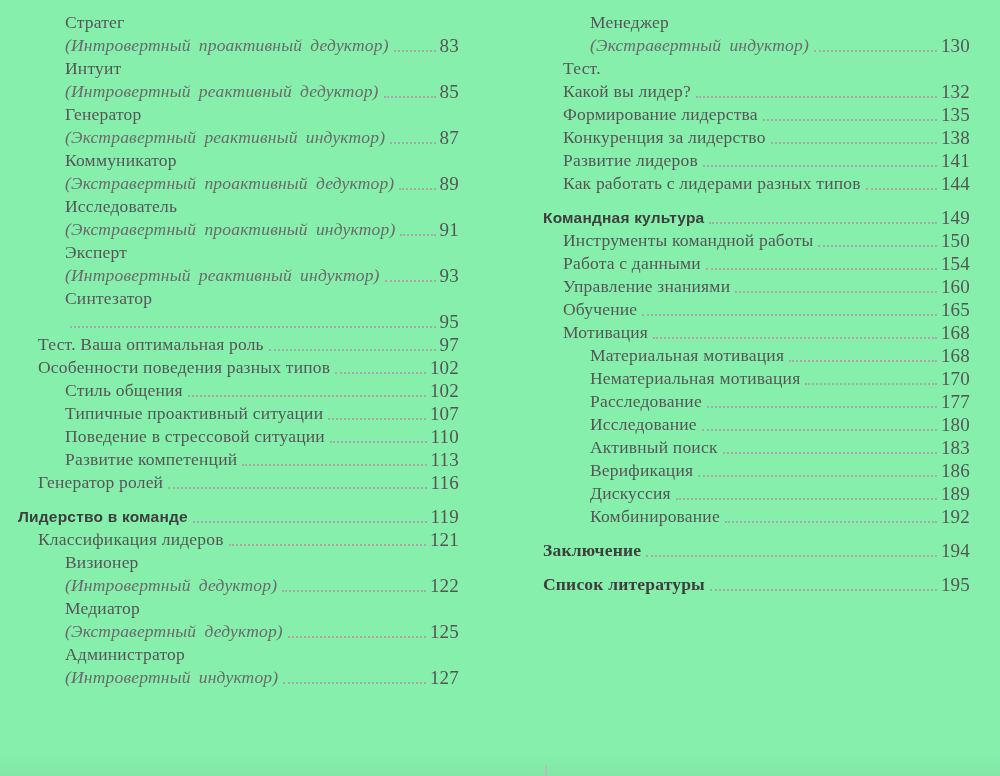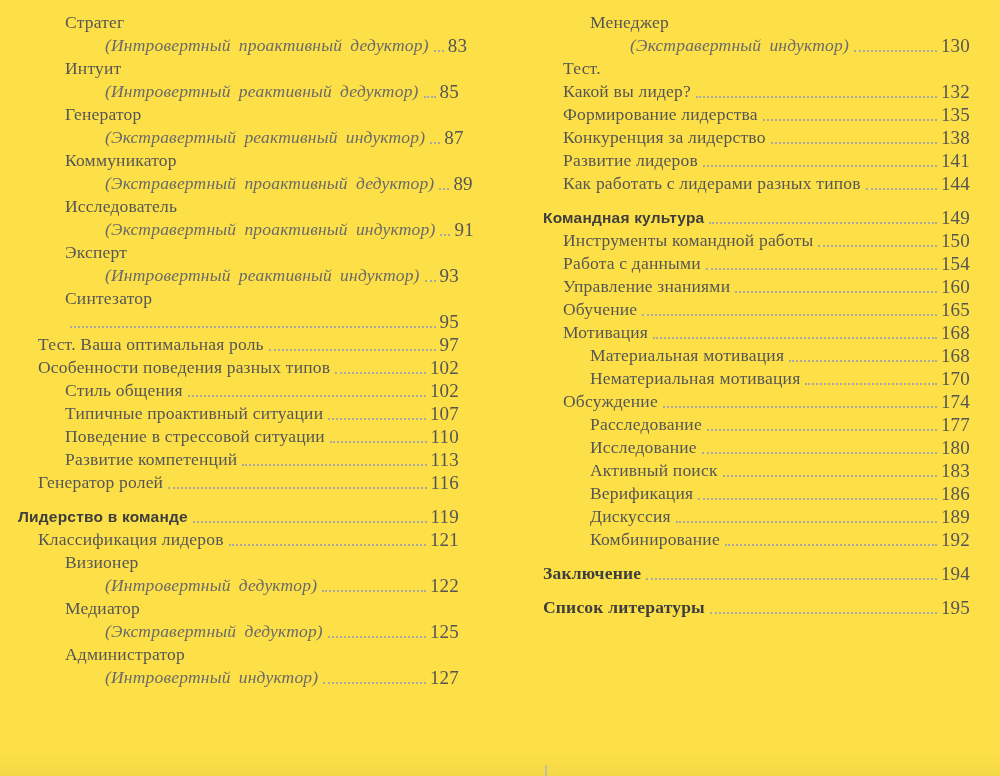--- a/index.html
+++ b/index.html
@@ -4,21 +4,21 @@
 <style>
   html, body {
     margin: 0;
     padding: 0;
     background: #fdfdfc;
   }
   #page {
     position: relative;
     width: 1000px;
     height: 776px;
-    background: #fde047;
+    background: #86efac;
     overflow: hidden;
     font-family: "Liberation Serif", "DejaVu Serif", serif;
   }
   .toc-col {
     position: absolute;
     top: 11px;
   }
   #col-left  { left: 18px;  width: 441px; }
   #col-right { left: 543px; width: 427px; text-align: right; }
 
@@ -34,21 +34,20 @@
   .toc-row.level-1 { padding-left: 20px; }
   .toc-row.level-2 { padding-left: 47px; }
   .toc-row.space-before { margin-top: 11px; }
 
   .label { flex: 0 0 auto; }
 
   .toc-row.italic .label {
     font-style: italic;
     color: #6a6a6a;
     word-spacing: 3.5px;
-    margin-left: 40px;
   }
   .toc-row.bold-sans .label {
     font-family: Liberation Sans, sans-serif;
     font-weight: bold;
     font-size: 15.5px;
     color: #3e3e3e;
     letter-spacing: 0.2px;
     line-height: 23px;
   }
   .toc-row.bold-serif .label {
@@ -285,25 +284,20 @@
       <div class="toc-row level-2 normal">
         <span class="label">Материальная мотивация</span>
         <span class="leader"></span>
         <span class="page-num">168</span>
       </div>
       <div class="toc-row level-2 normal">
         <span class="label">Нематериальная мотивация</span>
         <span class="leader"></span>
         <span class="page-num">170</span>
       </div>
-      <div class="toc-row level-1 normal">
-        <span class="label">Обсуждение</span>
-        <span class="leader"></span>
-        <span class="page-num">174</span>
-      </div>
       <div class="toc-row level-2 normal">
         <span class="label">Расследование</span>
         <span class="leader"></span>
         <span class="page-num">177</span>
       </div>
       <div class="toc-row level-2 normal">
         <span class="label">Исследование</span>
         <span class="leader"></span>
         <span class="page-num">180</span>
       </div>

